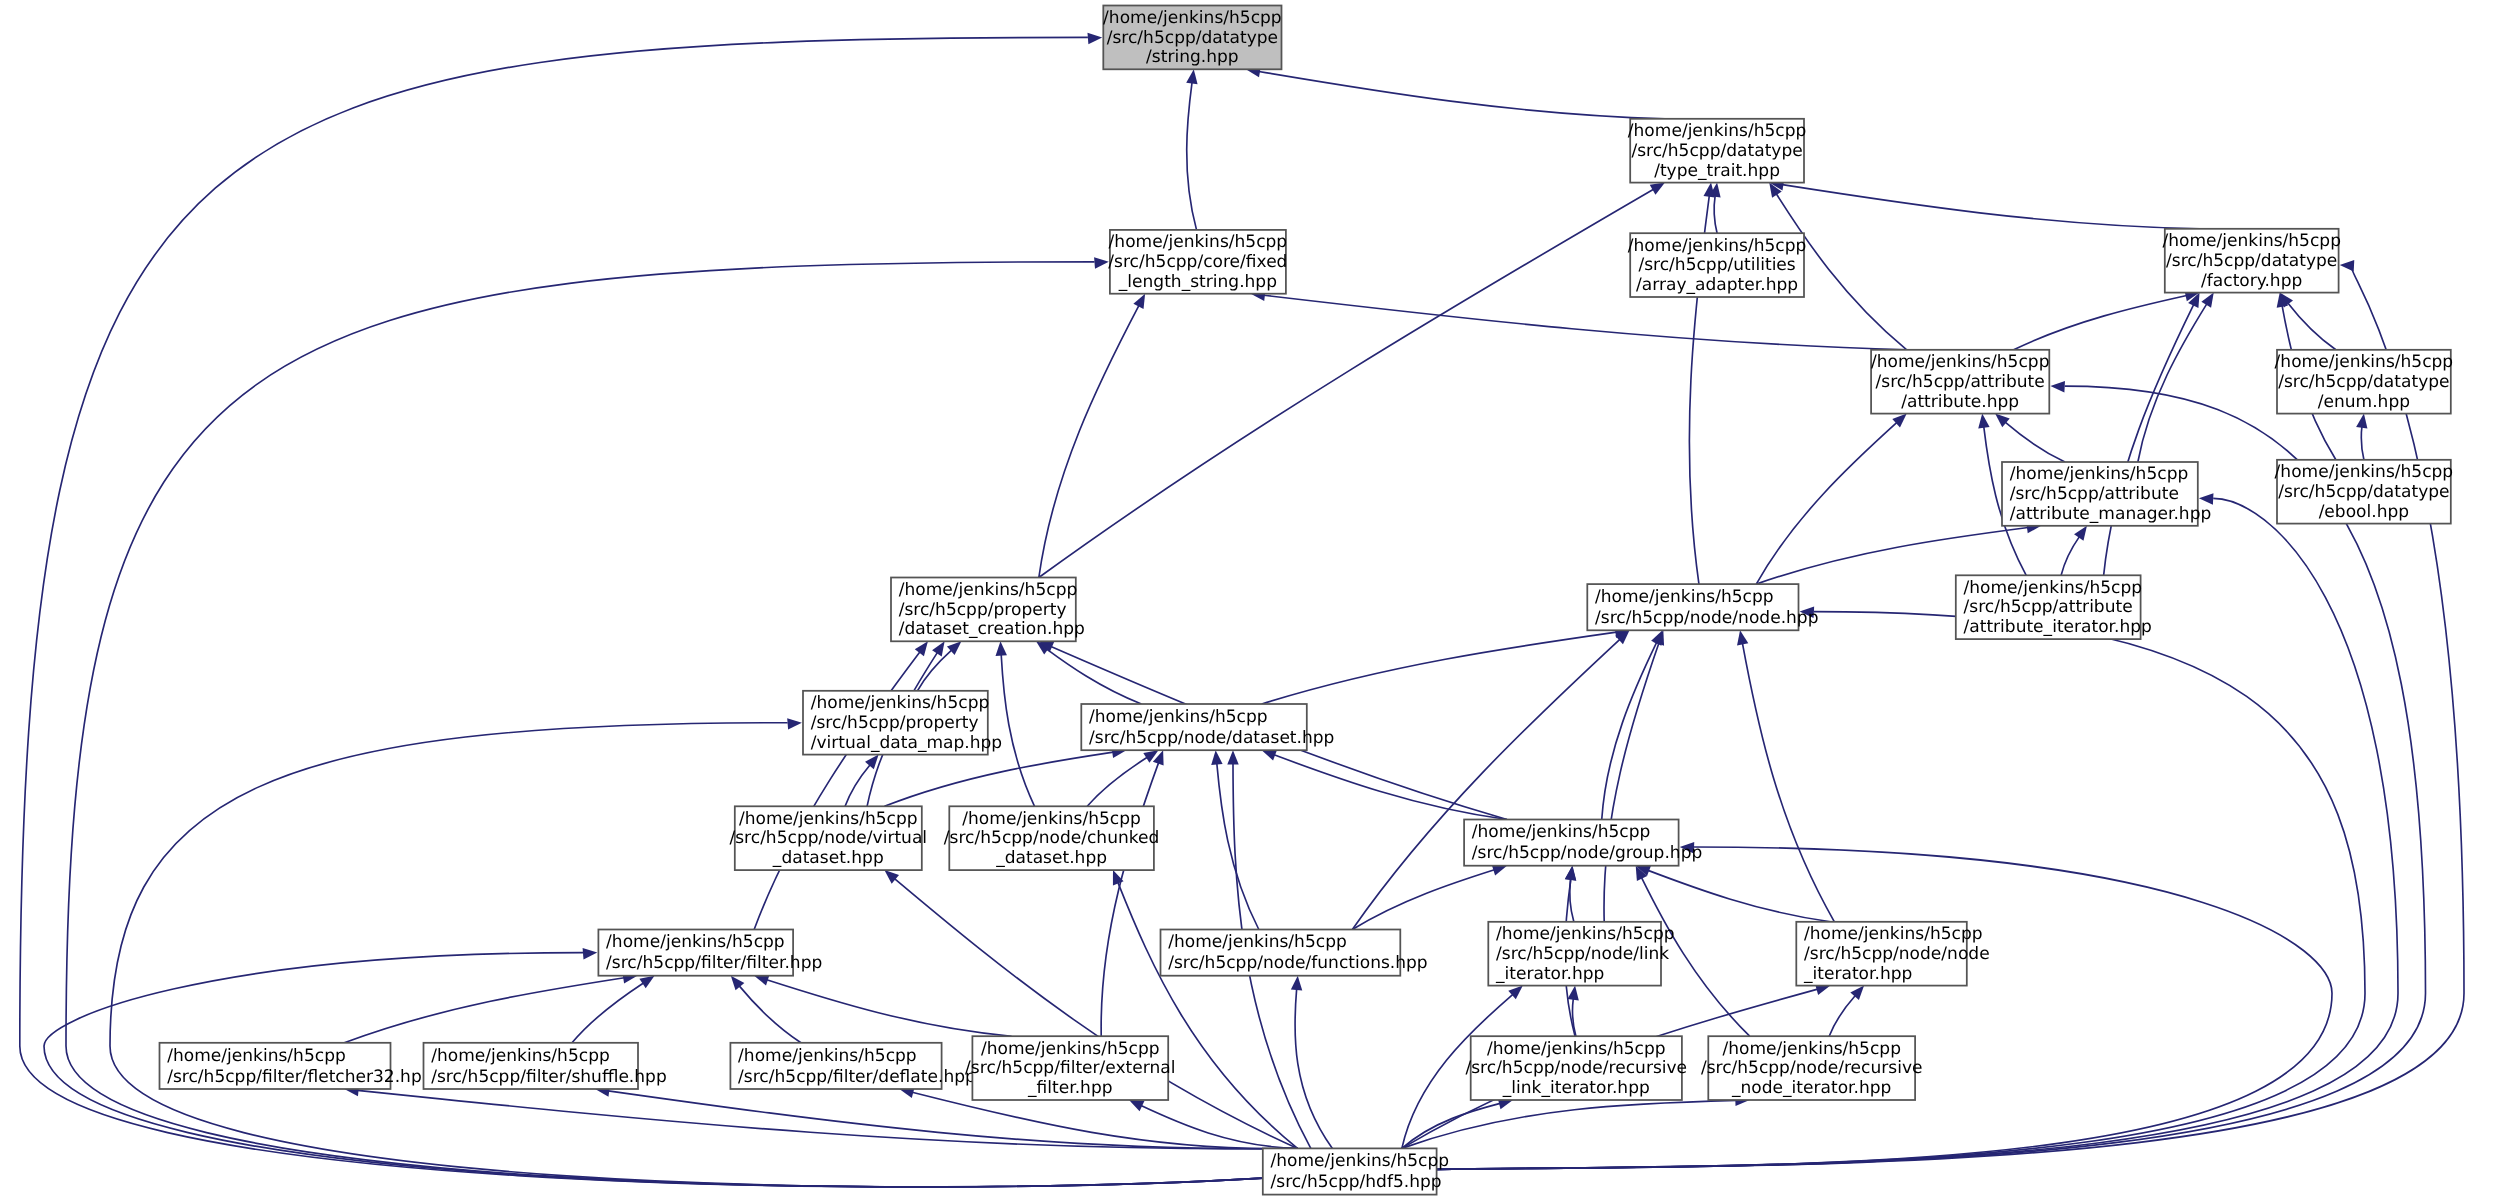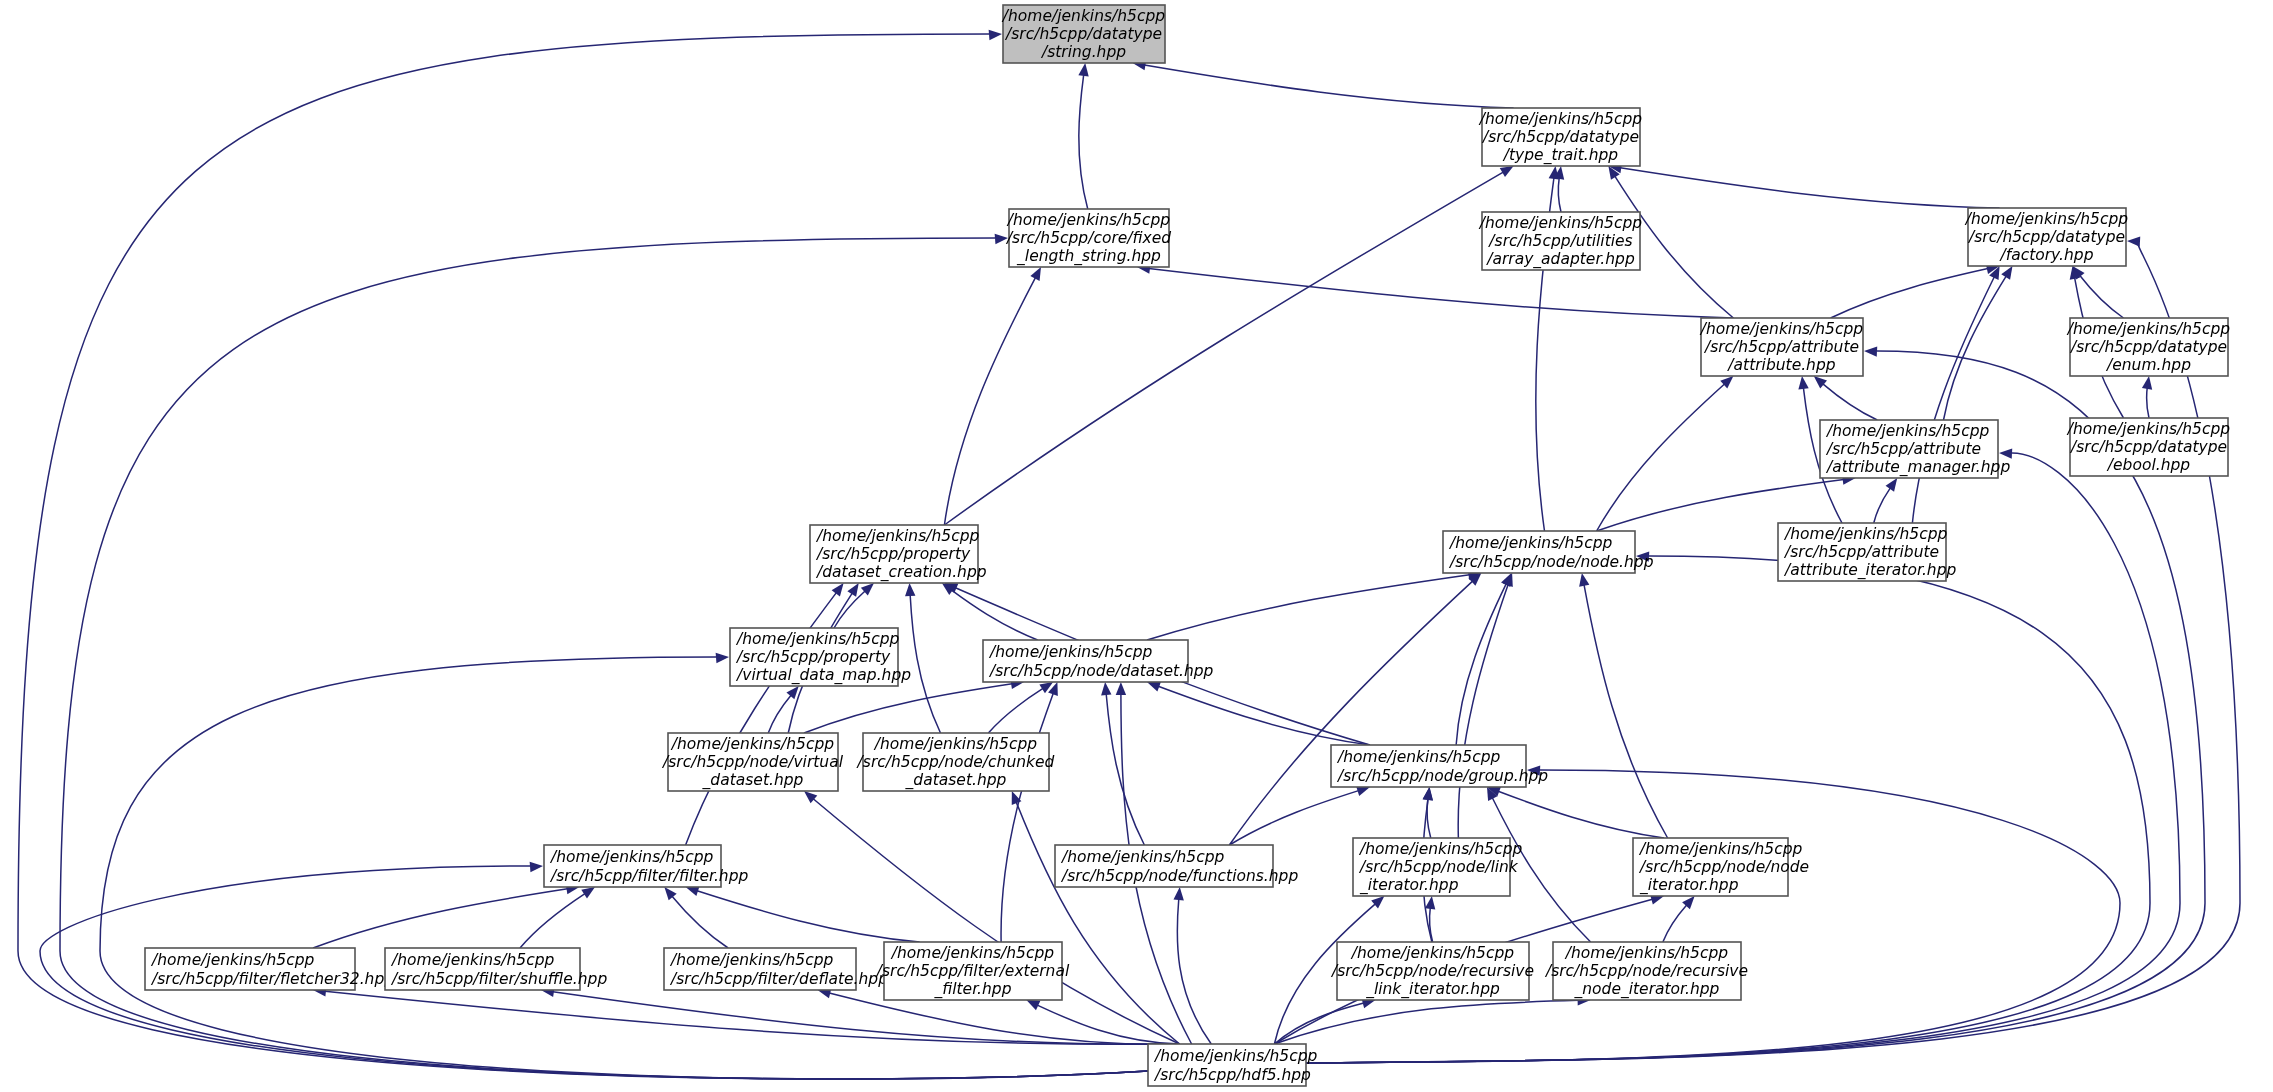--- a/index.html
+++ b/index.html
@@ -1,17 +1,17 @@
 <!DOCTYPE html>
 <html><head>
 <meta charset="utf-8">
 <style>
   html,body{margin:0;padding:0;background:#ffffff;}
   body{font-family:"DejaVu Sans","Liberation Sans",sans-serif;}
-  #stage{position:relative;width:2273px;height:1092px;background:#fff;overflow:hidden;font-style:italic;}
+  #stage{position:relative;width:2273px;height:1092px;background:#fff;overflow:hidden;}
   svg{display:block;}
   .node-rect{stroke:#545454;stroke-width:1.6px;}
   .node-rect.plain{fill:#ffffff;}
   .node-rect.root{fill:#bfbfbf;}
   .node-label{font-family:"DejaVu Sans","Liberation Sans",sans-serif;font-size:15.5px;fill:#000;
     dominant-baseline:middle;}
   .edge{fill:none;stroke:#262673;stroke-width:1.5px;}
   .arrowhead{fill:#262673;stroke:none;}
 </style>
 </head>

